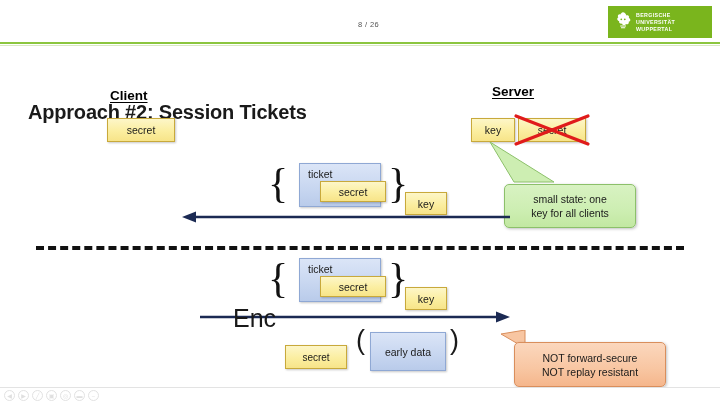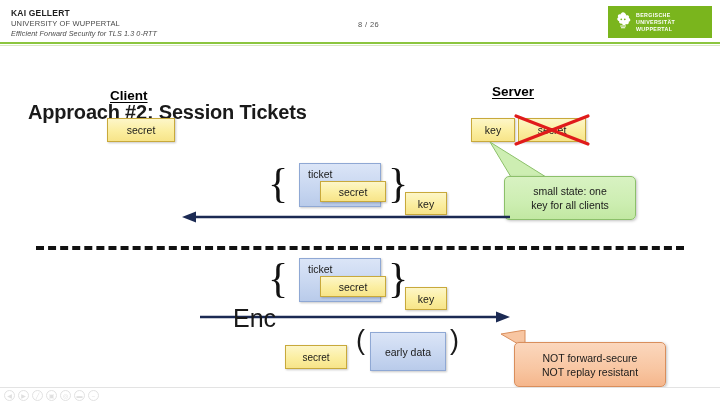--- a/index.html
+++ b/index.html
@@ -108,20 +108,21 @@
     position:absolute;box-sizing:border-box;
     border-radius:5px;
     font-size:10.5px;line-height:14px;color:#1a1a1a;
     text-align:center;
     display:flex;align-items:center;justify-content:center;
     box-shadow:1px 1px 3px rgba(0,0,0,.25);
   }
   .callout-green{
     background:linear-gradient(180deg,#d8f2c2 0%,#cdeeb2 60%,#c2e8a2 100%);
     border:1px solid #8cc06a;
+    margin-top:8px;
   }
   .callout-orange{
     background:linear-gradient(180deg,#fbd7bd 0%,#f8c6a2 60%,#f5b68c 100%);
     border:1px solid #d98e5c;
   }
 
   
   .enc-word{
     position:absolute;left:233px;top:304px;
     font-size:25px;color:#1a1a1a;
@@ -141,25 +142,20 @@
     border:1px solid #e2e2e2;
     display:flex;align-items:center;justify-content:center;
     font-size:6px;color:#e0e0e0;box-sizing:border-box;
   }
 </style>
 </head>
 <body>
 
 <div id="slide">
 
-  <div class="hdr-text">
-    <div class="hdr-name">KAI GELLERT</div>
-    <div class="hdr-univ">UNIVERSITY OF WUPPERTAL</div>
-    <div class="hdr-sub">Efficient Forward Security for TLS 1.3 0-RTT</div>
-  </div>
 
   <div class="pagenum">8 / 26</div>
 
   <div class="logo">
     <svg class="logo-crest" viewBox="0 0 18 22">
       <path d="M9 1.2c-1.4.3-2.3 1.3-2.6 2.3-.9-.3-1.7-.1-2.2.5-.5.7-.4 1.6.1 2.2-.8.5-1.2 1.3-1 2.2.2.9 1 1.5 1.9 1.6-.3.8-.1 1.7.6 2.2.6.5 1.5.6 2.2.2.2.9.9 1.6 1.8 1.7.9.1 1.8-.4 2.1-1.2.7.5 1.6.5 2.2 0 .7-.5.9-1.4.6-2.2.9-.2 1.6-.9 1.6-1.8s-.6-1.7-1.5-1.9c.4-.7.3-1.6-.3-2.2-.6-.5-1.4-.6-2.1-.3C11.9 2.4 10.6 1.3 9 1.2z" fill="#ffffff"></path>
       <path d="M7.3 7.4c.5 0 .9.4.9.9s-.4.9-.9.9-.9-.4-.9-.9.4-.9.9-.9zm3.5 0c.5 0 .9.4.9.9s-.4.9-.9.9-.9-.4-.9-.9.4-.9.9-.9z" fill="#7ab51d"></path>
       <path d="M6.2 14.5h5.8v1.1H6.2zM7 16.3h4.2v1H7z" fill="#ffffff"></path>
     </svg>
     <div class="logo-txt">

